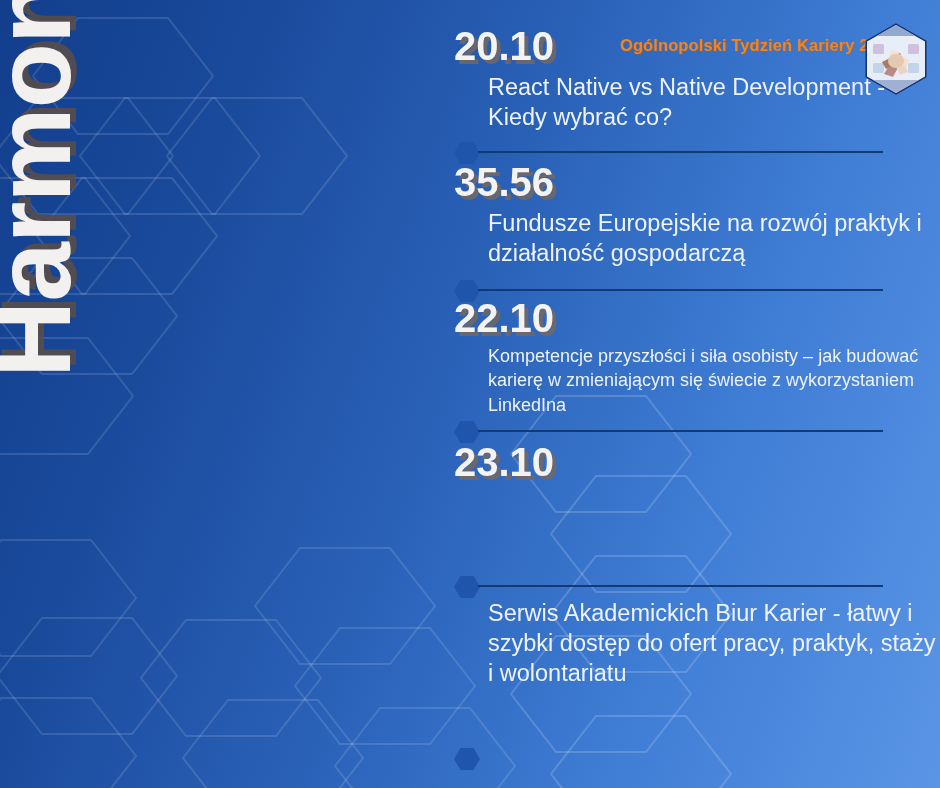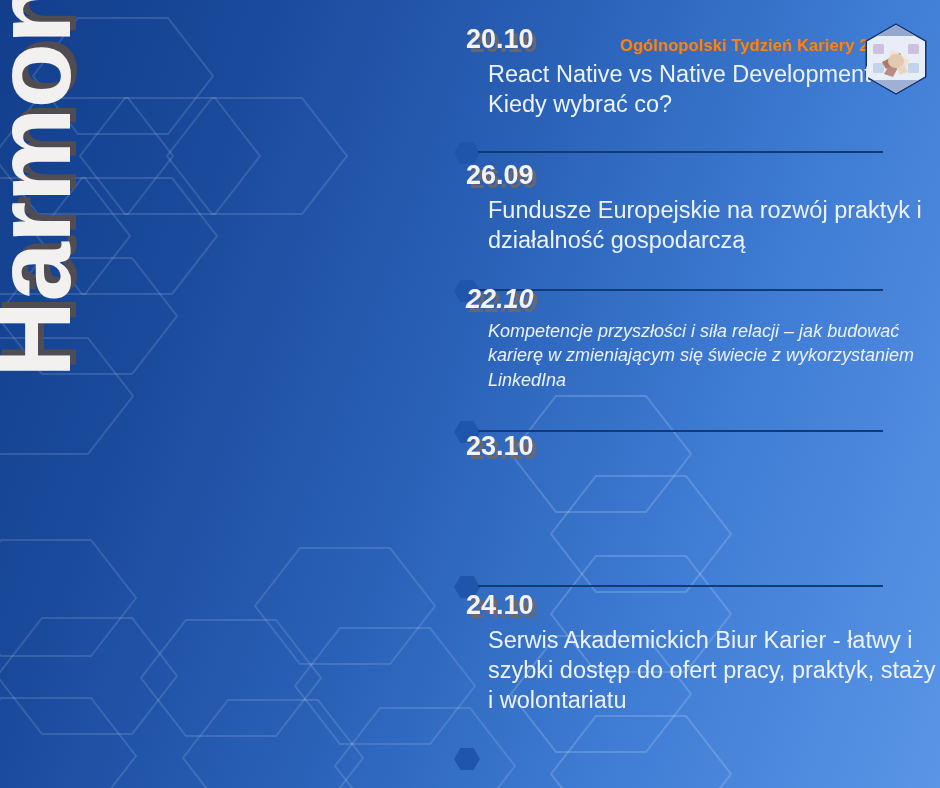--- a/index.html
+++ b/index.html
@@ -42,23 +42,23 @@
     position:absolute;left:0px;top:3px;
     font-size:16.5px;font-weight:700;color:#f3851f;
     letter-spacing:.1px;white-space:nowrap;
     text-shadow:1px 1px 0 rgba(200,90,10,.45);
   }
   .brand-logo{
     position:absolute;left:422px;top:22px;width:68px;height:74px;
   }
   .entry{position:absolute;left:0;width:500px;}
   .date{
-    font-size:27px;font-weight:700;color:#f4f3f1;line-height:1;
+    font-size:40px;font-weight:700;color:#f4f3f1;line-height:1;
     text-shadow:4px 4px 0 rgba(120,104,92,.8);
-    margin-left:26px;
+    margin-left:14px;
   }
   .desc{
     color:#eef3fb;margin-left:48px;margin-top:6px;
     line-height:1.28;font-weight:300;
   }
   .desc.big{font-size:23.5px;}
   .desc.small{font-size:18px;line-height:1.35;}
   .divider{position:absolute;left:0;width:500px;height:26px;}
   .divider .bar{
     position:absolute;left:38px;top:12px;height:2px;width:405px;
@@ -149,46 +149,45 @@
     <div class="entry" style="top:26px;">
       <div class="date">20.10</div>
       <div class="desc big">React Native vs Native Development - Kiedy wybrać co?</div>
     </div>
     <div class="divider" style="top:139px;">
       <div class="hexdot"></div>
       <div class="bar"></div>
     </div>
 
     <div class="entry" style="top:162px;">
-      <div class="date">26.09</div>
+      <div class="date">35.56</div>
       <div class="desc big">Fundusze Europejskie na rozwój praktyk i działalność gospodarczą</div>
     </div>
     <div class="divider" style="top:277px;">
       <div class="hexdot"></div>
       <div class="bar"></div>
     </div>
 
-    <div class="entry" style="top:286px;font-style:italic;">
+    <div class="entry" style="top:298px;">
       <div class="date">22.10</div>
-      <div class="desc small">Kompetencje przyszłości i siła relacji – jak budować karierę w zmieniającym się świecie z wykorzystaniem LinkedIna</div>
+      <div class="desc small">Kompetencje przyszłości i siła osobisty – jak budować karierę w zmieniającym się świecie z wykorzystaniem LinkedIna</div>
     </div>
     <div class="divider" style="top:418px;">
       <div class="hexdot"></div>
       <div class="bar"></div>
     </div>
 
-    <div class="entry" style="top:433px;">
+    <div class="entry" style="top:442px;">
       <div class="date">23.10</div>
     </div>
     <div class="divider" style="top:573px;">
       <div class="hexdot"></div>
       <div class="bar"></div>
     </div>
 
     <div class="entry" style="top:592px;">
-      <div class="date">24.10</div>
       <div class="desc big">Serwis Akademickich Biur Karier - łatwy i szybki dostęp do ofert pracy, praktyk, staży i wolontariatu</div>
     </div>
 
     <div class="loose-hex" style="left:14px;top:748px;"></div>
   </div>
 
 </div>
 
 </body></html>

